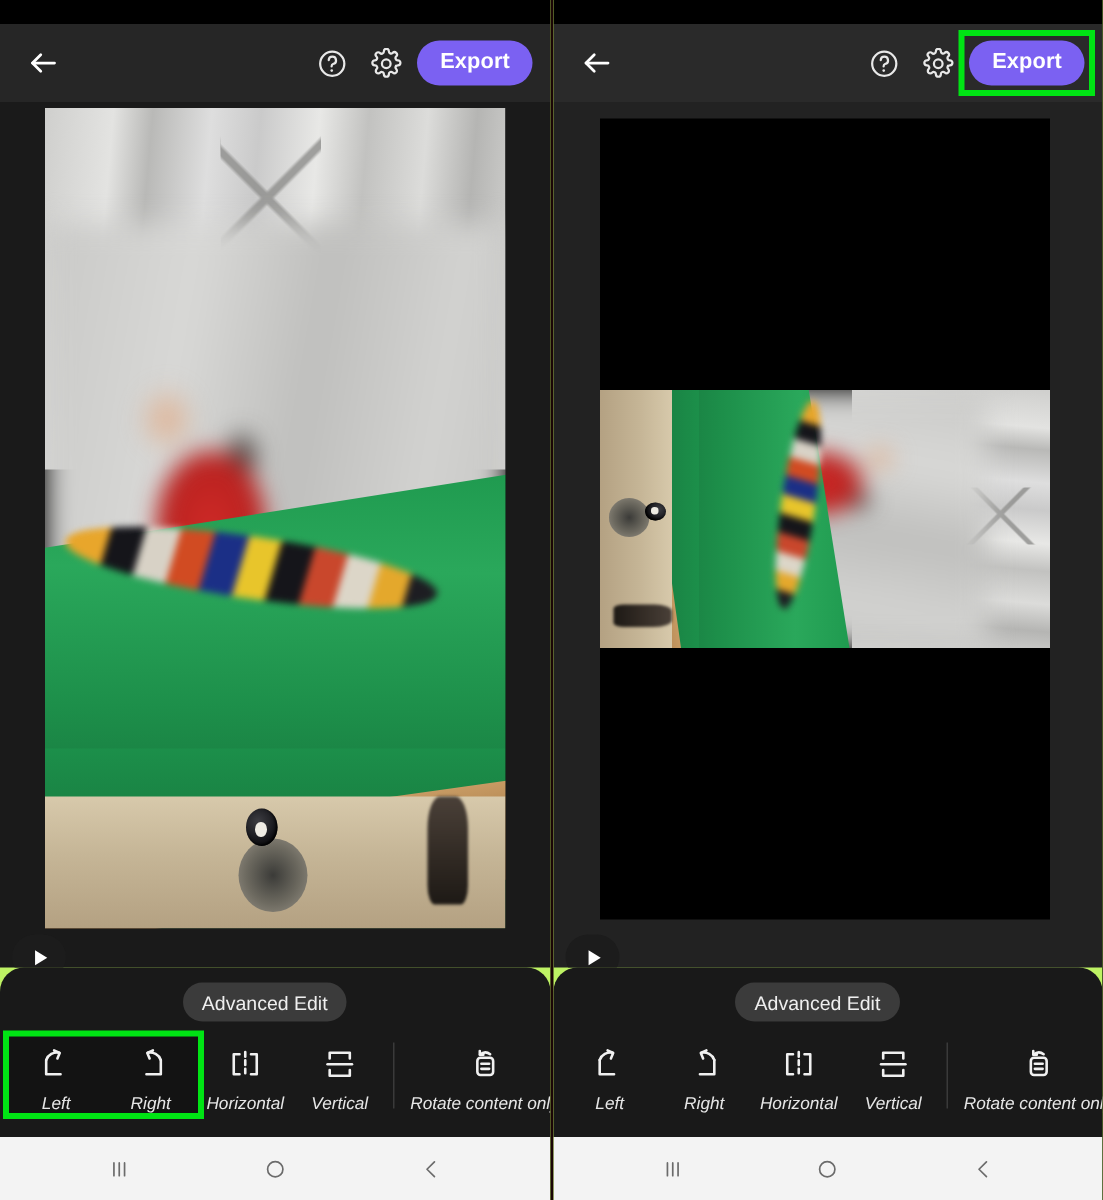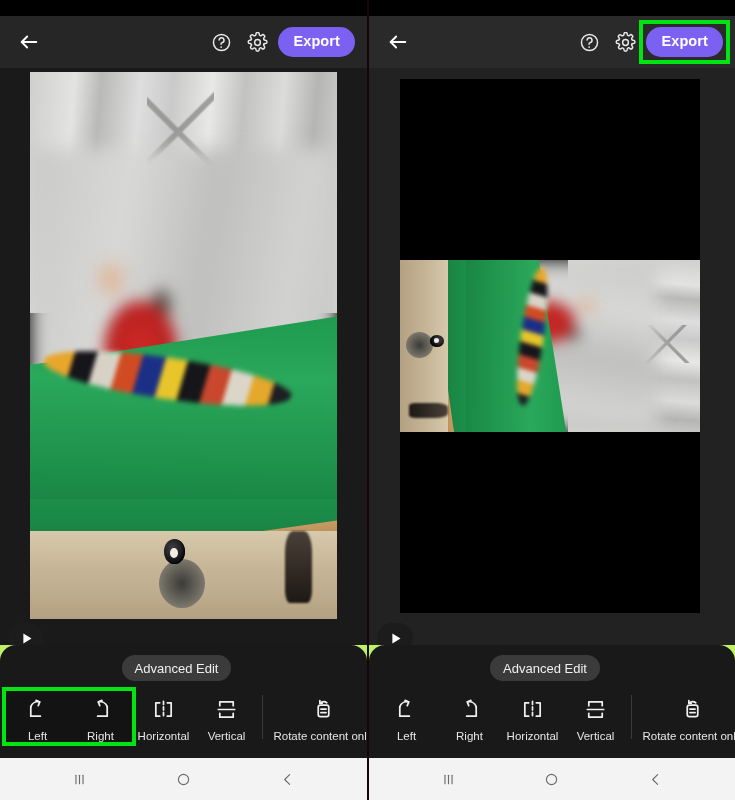--- a/index.html
+++ b/index.html
@@ -252,20 +252,21 @@
   .tool .glyph {
     height:28px;
     display:flex; align-items:center; justify-content:center;
   }
   .tool .glyph svg { width:23px; height:23px; }
   .tool .lbl {
     margin-top:7px;
     font-size:11.5px;
     color:#e6e6e6;
     white-space:nowrap;
+    font-style:italic;
   }
   .tool-sep {
     width:1px;
     height:44px;
     background:#3a3a3a;
     align-self:center;
     margin:0 4px;
     flex:0 0 auto;
   }
   .rotate-group { display:flex; }

